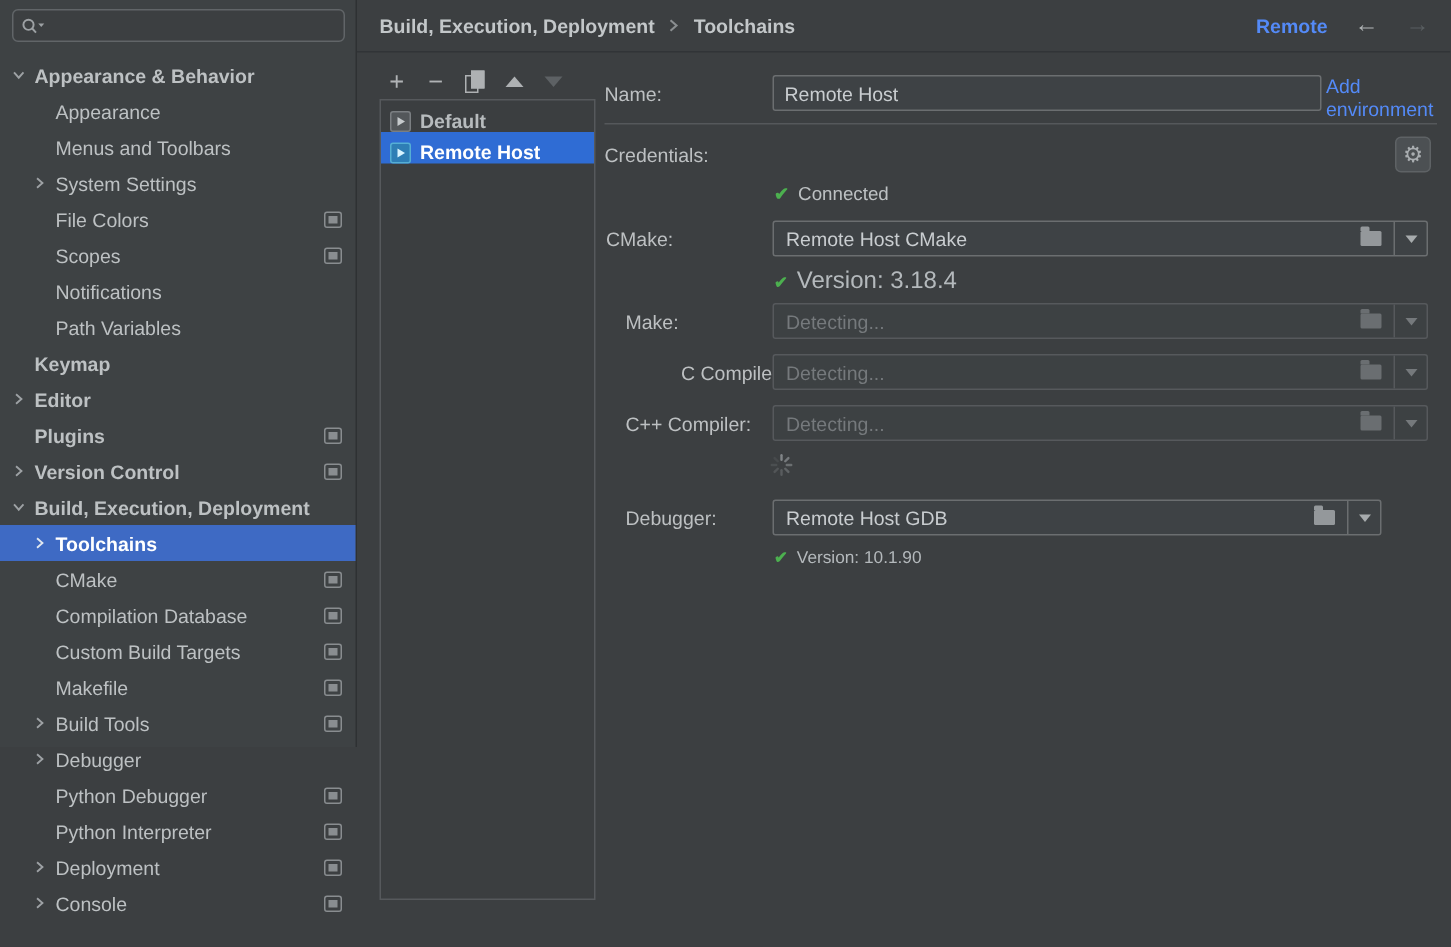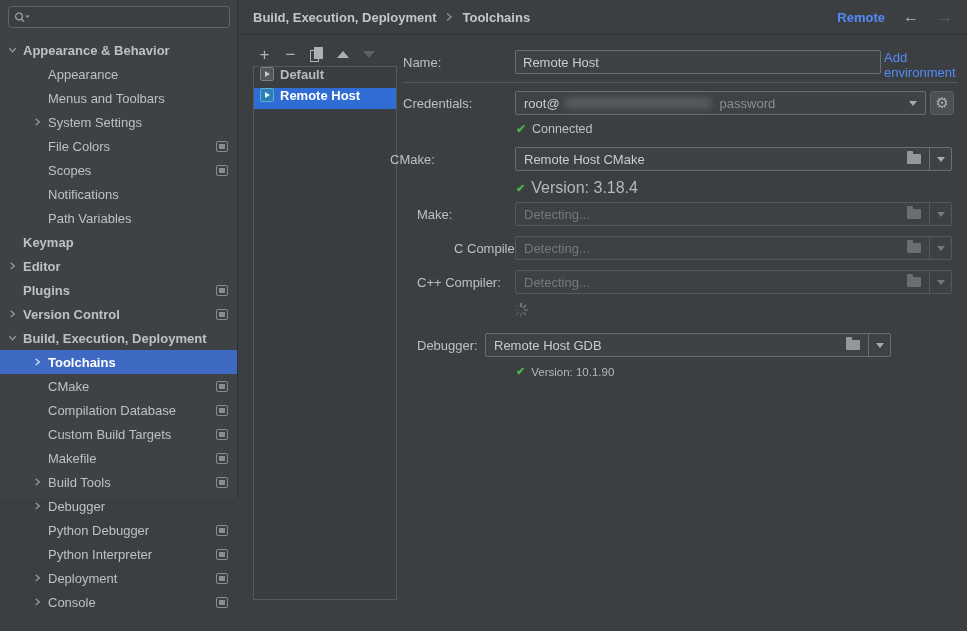--- a/index.html
+++ b/index.html
@@ -11,21 +11,21 @@
   .sidebar { position:absolute; left:0; top:0; width:238px; height:498px;
     background:#3e4244; border-right:1px solid #2e3133; }
   .search-box { position:absolute; left:8px; top:6px; width:222px; height:22px;
     background:#3c3f41; border:1px solid #616568; border-radius:4px;
     display:flex; align-items:center; padding-left:5px; }
   .search-box input { flex:1; background:transparent; border:none; outline:none;
     color:#bdc1c3; font:inherit; min-width:0; }
   .tree { position:absolute; left:0; top:38px; width:237px; }
   .tree-row { height:24px; display:flex; align-items:center; cursor:default; }
   .tree-row.lvl0 { padding-left:8px; }
-  .tree-row.lvl1 { padding-left:33px; }
+  .tree-row.lvl1 { padding-left:22px; }
   .tree-row.bold .tree-label { font-weight:700; }
   .tree-row.selected { background:#3e6ac4; }
   .tree-row.selected .tree-label { color:#ffffff; font-weight:700; }
   .chev { width:15px; height:10px; display:inline-flex; align-items:center; color:#9da1a4; flex:none; }
   .tree-row.selected .chev { color:#dfe6ef; }
   .chev.expanded svg { transform:rotate(90deg); }
   .tree-label { white-space:nowrap; }
   .mini-screen { width:12px; height:11px; border:1px solid #898d90; border-radius:2px;
     position:relative; margin-left:auto; margin-right:9px; flex:none; }
   .mini-screen::after { content:""; position:absolute; left:2px; right:2px; top:2px; bottom:2px;
@@ -51,21 +51,21 @@
   .icon-copy::before { content:""; position:absolute; left:0; top:3px; width:7px; height:10px;
     border:1px solid #aeb1b3; background:#3c3f41; }
   .icon-copy::after { content:""; position:absolute; left:4px; top:0; width:7px; height:10px;
     background:#aeb1b3; border:1px solid #aeb1b3; }
   .tri-up { width:0; height:0; border-left:6px solid transparent; border-right:6px solid transparent;
     border-bottom:7px solid #aeb1b3; }
   .tri-dn { width:0; height:0; border-left:6px solid transparent; border-right:6px solid transparent;
     border-top:7px solid #5d6164; }
   .list-panel { position:absolute; left:253px; top:66px; width:144px; height:534px;
     background:#3b3e40; border:1px solid #56595c; }
-  .list-row { height:21px; display:flex; align-items:flex-start; gap:6px; padding-left:6px;
+  .list-row { height:21px; display:flex; align-items:flex-end; gap:6px; padding-left:6px;
     font-weight:700; color:#b7bbbd; cursor:default; white-space:nowrap; }
   .list-row.selected { background:#2f6cd4; color:#ffffff; }
   .tc-icon { width:14px; height:14px; border-radius:2px; position:relative; flex:none; }
   .tc-icon.default { background:#53575a; border:1px solid #7b7f82; }
   .tc-icon.remote  { background:#2e7eb5; border:1px solid #55afd4; }
   .tc-icon::after { content:""; position:absolute; left:4px; top:3px; width:0; height:0;
     border-top:3px solid transparent; border-bottom:3px solid transparent; border-left:5px solid #c6cacc; }
   .tc-icon.remote::after { border-left-color:#d8f4ff; }
 
   
@@ -326,35 +326,29 @@
     <span class="link-chev">
       <svg width="8" height="10" viewBox="0 0 8 10">
           <path d="M2 1.5 L6 5 L2 8.5" fill="none" stroke="#8c94a8" stroke-width="1.4"></path>
         </svg>
     </span>
   </div>
 
   <div class="sep-line" style="left:403px; top:82px; width:555px;"></div>
 
   <div class="flabel" style="left:403px; top:91px;">Credentials:</div>
-  <div class="field" style="left:515px; top:91px; width:411px;">
-    <span class="combo-text">root@</span>
-    <span class="blur-blob"></span>
-    <span class="combo-hint">password</span>
-    <span class="combo-arrow"></span>
-  </div>
   <div class="gear-btn" style="left:930px; top:91px;">
     <span>⚙</span>
   </div>
   <div class="status-row" style="left:516px; top:122px;">
     <span class="check" style="font-size:12px;">✔</span>
     <span class="status-text" style="font-size:12.5px; color:#bdc1c3;">Connected</span>
   </div>
 
-  <div class="flabel" style="left:390px; top:147px;">CMake:</div>
+  <div class="flabel" style="left:404px; top:147px;">CMake:</div>
   <div class="field" style="left:515px; top:147px; width:437px;">
     <span class="combo-text">Remote Host CMake</span>
     <span class="folder-icon"></span>
     <span class="arrow-section">
         <span class="combo-arrow"></span>
       </span>
   </div>
   <div class="status-row" style="left:516px; top:179px;">
     <span class="check" style="font-size:11px;">✔</span>
     <span class="status-text" style="font-size:16px;">Version: 3.18.4</span>
@@ -394,21 +388,21 @@
       <line x1="14.5" y1="8" x2="11.5" y2="8" opacity="0.65"></line>
       <line x1="12.6" y1="12.6" x2="10.5" y2="10.5" opacity="0.5"></line>
       <line x1="8" y1="14.5" x2="8" y2="11.5" opacity="0.4"></line>
       <line x1="3.4" y1="12.6" x2="5.5" y2="10.5" opacity="0.3"></line>
       <line x1="1.5" y1="8" x2="4.5" y2="8" opacity="0.22"></line>
       <line x1="3.4" y1="3.4" x2="5.5" y2="5.5" opacity="0.15"></line>
     </g>
   </svg>
 
   <div class="flabel" style="left:417px; top:333px;">Debugger:</div>
-  <div class="field" style="left:485px; top:333px; width:406px;text-align:center;">
+  <div class="field" style="left:515px; top:333px; width:406px;text-align:center;">
     <span class="combo-text">Remote Host GDB</span>
     <span class="folder-icon"></span>
     <span class="arrow-section">
         <span class="combo-arrow"></span>
       </span>
   </div>
   <div class="status-row" style="left:516px; top:365px;">
     <span class="check" style="font-size:11px;">✔</span>
     <span class="status-text" style="font-size:11.5px;">Version: 10.1.90</span>
   </div>

